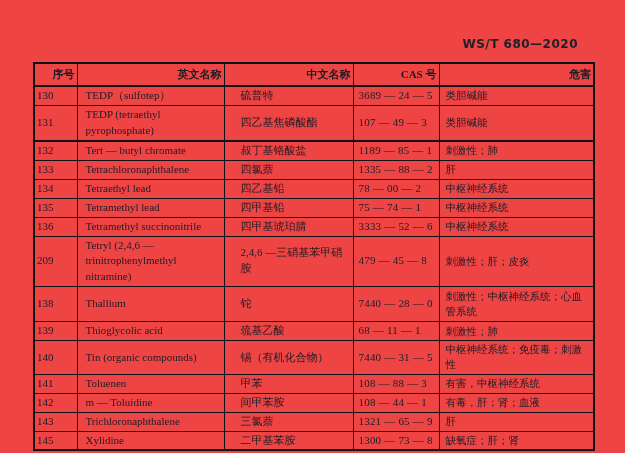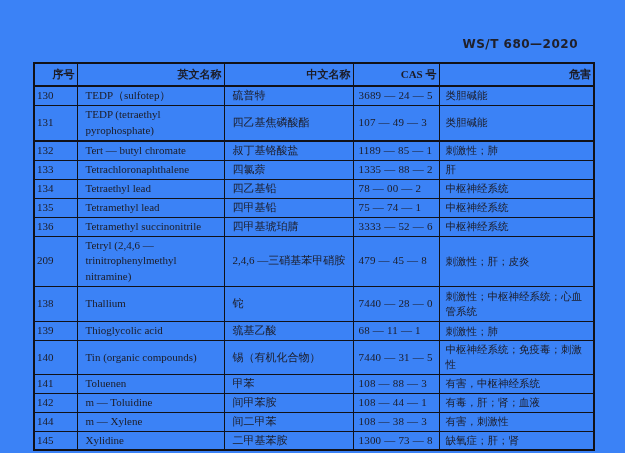--- a/index.html
+++ b/index.html
@@ -4,21 +4,21 @@
 <style>
   html, body { margin: 0; padding: 0; }
   body {
     font-family: "Liberation Serif", "DejaVu Serif", serif;
     background: #ffffff;
   }
   .page {
     position: relative;
     width: 625px;
     height: 453px;
-    background: #3b82f6;
+    background: #ef4444;
     overflow: hidden;
     color: #1c1c26;
   }
   .doc-number {
     position: absolute;
     top: 37px;
     right: 47px;
     font-family: "DejaVu Sans", "Liberation Sans", sans-serif;
     font-size: 12px;
     font-weight: bold;
@@ -57,21 +57,21 @@
   }
   .chem-table tbody tr { height: 18px; }
   
   .chem-table tbody tr:nth-child(8),
   .chem-table tbody tr:nth-child(9) { height: 35px; }
   
   .chem-table tbody tr:nth-child(2) td { border-bottom: 2px solid #111118; }
   .chem-table tbody tr:last-child td { border-bottom: 2px solid #111118; }
   td.cell-no  { text-align: left; padding: 1px 2px; }
   td.cell-en  { padding-left: 8px; }
-  td.cell-zh  { padding-left: 8px; }
+  td.cell-zh  { padding-left: 16px; }
   td.cell-cas { padding-left: 5px; letter-spacing: 0.2px; }
   td.cell-hazard { padding-left: 6px; font-size: 10.5px; margin-left: 28px; }
 </style>
 </head>
 <body>
 
 <div class="page">
   <div class="doc-number">WS/T 680—2020</div>
 
   <table class="chem-table">
@@ -177,25 +177,25 @@
           <td class="cell-hazard">有害，中枢神经系统</td>
         </tr>
         <tr>
           <td class="cell-no">142</td>
           <td class="cell-en">m — Toluidine</td>
           <td class="cell-zh">间甲苯胺</td>
           <td class="cell-cas">108 — 44 — 1</td>
           <td class="cell-hazard">有毒，肝；肾；血液</td>
         </tr>
         <tr>
-          <td class="cell-no">144</td>
-          <td class="cell-en">m — Xylene</td>
-          <td class="cell-zh">间二甲苯</td>
-          <td class="cell-cas">108 — 38 — 3</td>
-          <td class="cell-hazard">有害，刺激性</td>
+          <td class="cell-no">143</td>
+          <td class="cell-en">Trichloronaphthalene</td>
+          <td class="cell-zh">三氯萘</td>
+          <td class="cell-cas">1321 — 65 — 9</td>
+          <td class="cell-hazard">肝</td>
         </tr>
         <tr>
           <td class="cell-no">145</td>
           <td class="cell-en">Xylidine</td>
           <td class="cell-zh">二甲基苯胺</td>
           <td class="cell-cas">1300 — 73 — 8</td>
           <td class="cell-hazard">缺氧症；肝；肾</td>
         </tr>
       </tbody>
   </table>

